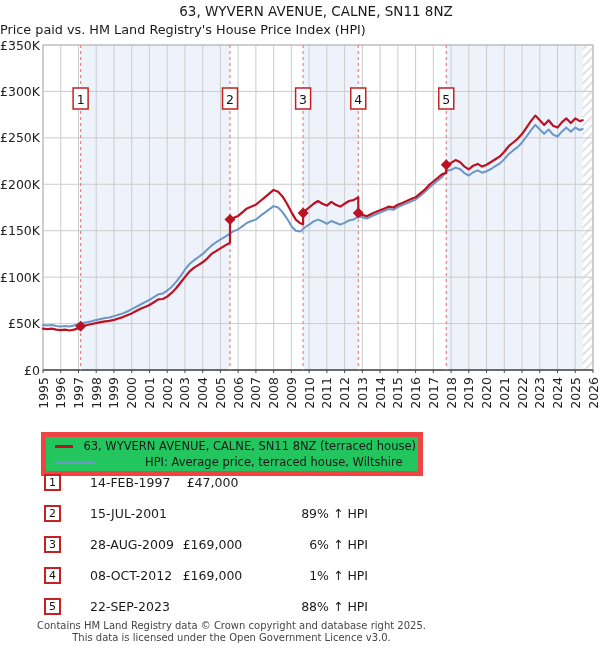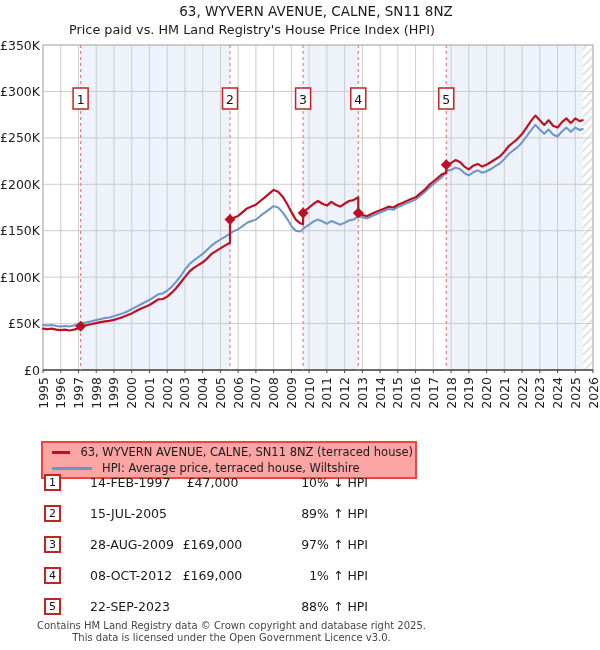--- a/index.html
+++ b/index.html
@@ -1,27 +1,27 @@
 <!DOCTYPE html>
 <html><head>
 <meta charset="utf-8">
 <style>
   html,body{margin:0;padding:0;}
   body{
     width:600px;height:650px;background:#ffffff;position:relative;overflow:hidden;
     font-family:"DejaVu Sans","Liberation Sans",sans-serif;color:#1a1a1a;
   }
   .title{position:absolute;top:3px;left:16px;width:600px;text-align:center;font-size:13.5px;white-space:nowrap;}
-  .subtitle{position:absolute;top:22px;left:0;width:504px;text-align:center;font-size:12.8px;white-space:nowrap;}
+  .subtitle{position:absolute;top:22px;left:0;width:504px;text-align:left;font-size:12.8px;white-space:nowrap;}
   #chart{position:absolute;top:0;left:0;}
   #chart text{font-family:"DejaVu Sans","Liberation Sans",sans-serif;}
-  .legend{position:absolute;left:41px;top:441px;width:372px;height:34px;border:2px solid #ef4444;background:#fca5a5;}
+  .legend{position:absolute;left:41px;top:432px;width:372px;height:34px;border:5px solid #ef4444;background:#22c55e;}
   .legend-row{position:absolute;left:0;width:370px;height:16px;display:flex;align-items:center;}
   .legend-row.r0{top:1px;}
-  .legend-row.r1{top:17px;}
+  .legend-row.r1{top:17px;gap:40px;}
   .legend-line{display:inline-block;width:40px;height:3px;margin-left:9px;margin-right:10px;}
   .legend-label{font-size:11.5px;white-space:nowrap;}
   .sales-table{position:absolute;left:0;top:0;width:600px;height:650px;pointer-events:none;}
   .sale-row{position:absolute;left:0;width:600px;height:18px;font-size:12.5px;}
   .sale-num{position:absolute;left:44px;top:0px;width:13px;height:13px;border:2px solid #c52222;background:#fff;
             text-align:center;font-size:11px;line-height:14px;color:#111;}
   .sale-date{position:absolute;left:90px;top:1px;text-align:center;}
   .sale-price{position:absolute;left:160px;top:1px;width:105px;text-align:center;}
   .sale-pct{position:absolute;left:258px;top:1px;width:110px;text-align:right;}
   .footer{position:absolute;left:37px;top:620px;font-size:10px;line-height:11.8px;color:#454545;text-align:center;}
@@ -189,32 +189,31 @@
     <span class="legend-line" style="background: rgb(107, 150, 200);"></span>
     <span class="legend-label">HPI: Average price, terraced house, Wiltshire</span>
   </div>
 </div>
 
 <div class="sales-table">
     <div class="sale-row" style="top: 474px;">
       <div class="sale-num">1</div>
       <div class="sale-date">14-FEB-1997</div>
       <div class="sale-price">£47,000</div>
-      <div class="sale-pct">10% ↓ HPI</div>
     </div>
     <div class="sale-row" style="top: 505px;">
       <div class="sale-num">2</div>
-      <div class="sale-date">15-JUL-2005</div>
+      <div class="sale-date">15-JUL-2001</div>
       <div class="sale-pct">89% ↑ HPI</div>
     </div>
     <div class="sale-row" style="top: 536px;">
       <div class="sale-num">3</div>
       <div class="sale-date">28-AUG-2009</div>
       <div class="sale-price">£169,000</div>
-      <div class="sale-pct">97% ↑ HPI</div>
+      <div class="sale-pct">6% ↑ HPI</div>
     </div>
     <div class="sale-row" style="top: 567px;">
       <div class="sale-num">4</div>
       <div class="sale-date">08-OCT-2012</div>
       <div class="sale-price">£169,000</div>
       <div class="sale-pct">1% ↑ HPI</div>
     </div>
     <div class="sale-row" style="top: 598px;">
       <div class="sale-num">5</div>
       <div class="sale-date">22-SEP-2023</div>

